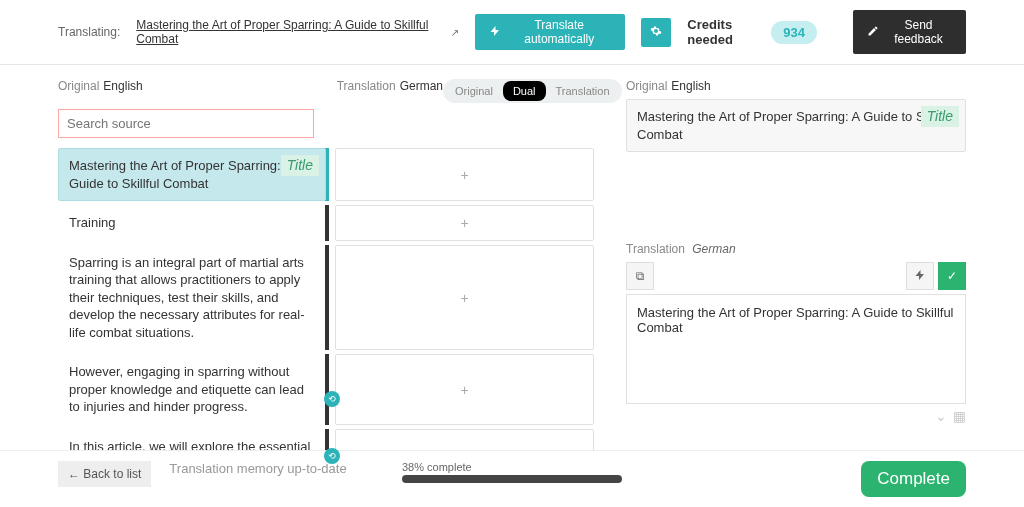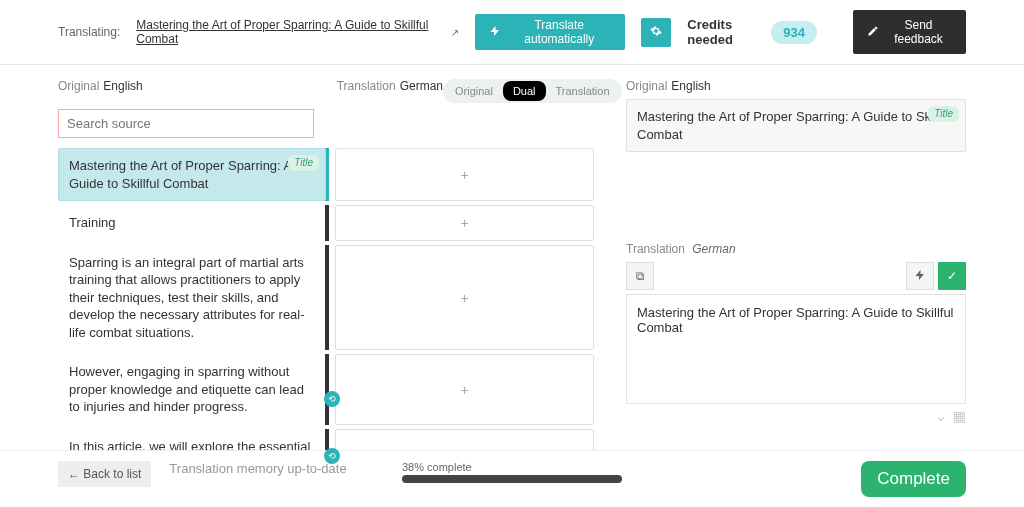--- a/index.html
+++ b/index.html
@@ -21,21 +21,21 @@
 .col-hdr .lbl{color:#888}
 .col-hdr .lang{color:#333;font-weight:500;margin-left:4px}
 .toggle{display:flex;background:#edf0f0;border-radius:14px;padding:2px;margin-left:auto;font-size:11px}
 .toggle span{padding:4px 10px;color:#888;cursor:pointer}
 .toggle .active{background:#000000;color:#fff;border-radius:8px}
 .search{width:256px;padding:6px 8px;border:1px solid #fca5a5;font-size:13px;margin-bottom:10px}
 .rows{flex:1;overflow:hidden;position:relative}
 .row{display:flex;position:relative;margin-bottom:4px}
 .src{width:268px;padding:8px 10px;font-size:13px;line-height:1.35;position:relative;border:1px solid transparent}
 .row.sel .src{background:#c5e8ed;border:1px solid #b0dde3;border-radius:2px}
-.badge{position:absolute;top:6px;right:6px;background:#d9f2e5;color:#3a9b6f;font-size:10px;padding:1px 6px;border-radius:6px;font-style:italic}
+.badge{position:absolute;top:6px;right:6px;background:#d9f2e5;color:#3a9b6f;font-size:14px;padding:1px 6px;border-radius:0;font-style:italic}
 .divider{width:4px;background:#333;margin:0 0 0 -1px}
 .row.sel .divider{background:#2bb3b8}
 .tgt{flex:1;border:1px solid #e0e0e0;border-radius:2px;margin-left:6px;display:flex;align-items:center;justify-content:center;background:#fff;min-height:28px}
 .plus{color:#aaa;font-size:14px;cursor:pointer}
 .link-dot{position:absolute;left:266px;width:16px;height:16px;background:#2bb3b8;border-radius:50%;color:#fff;font-size:9px;display:flex;align-items:center;justify-content:center;z-index:2}
 .r-orig{border:1px solid #e0e0e0;padding:8px 10px;font-size:13px;line-height:1.35;position:relative;background:#f7f7f7;border-radius:2px;margin-bottom:90px}
 .r-orig .badge{font-style:italic}
 .r-trans-hdr{font-size:12px;margin-bottom:6px}
 .r-trans-hdr .lbl{color:#888}
 .r-trans-hdr .lang{color:#666;font-style:italic;margin-left:4px}

